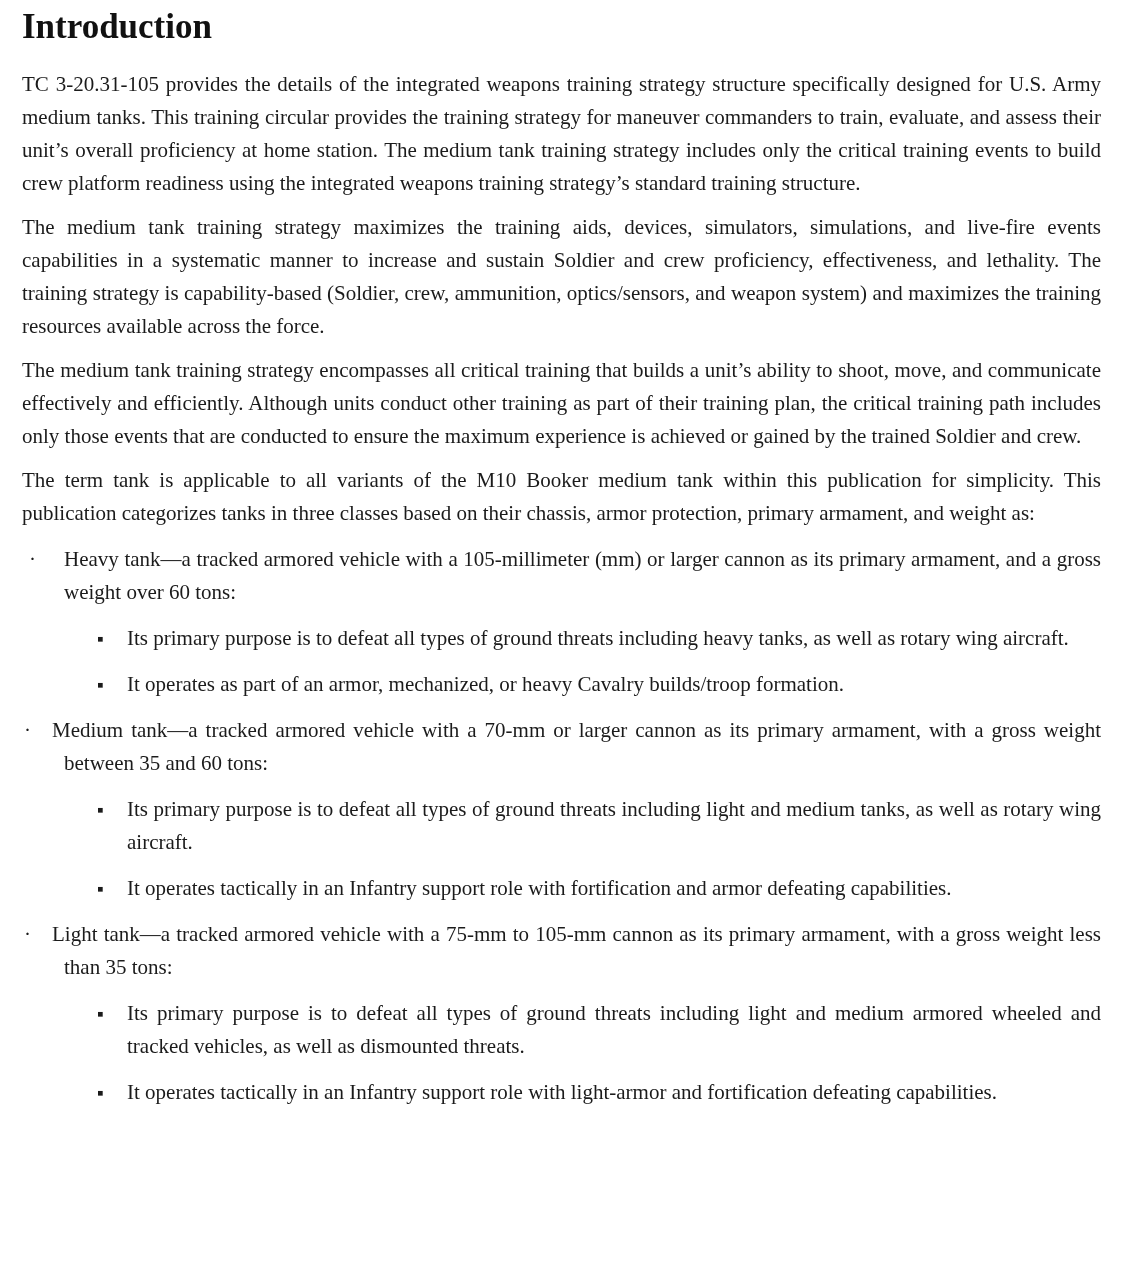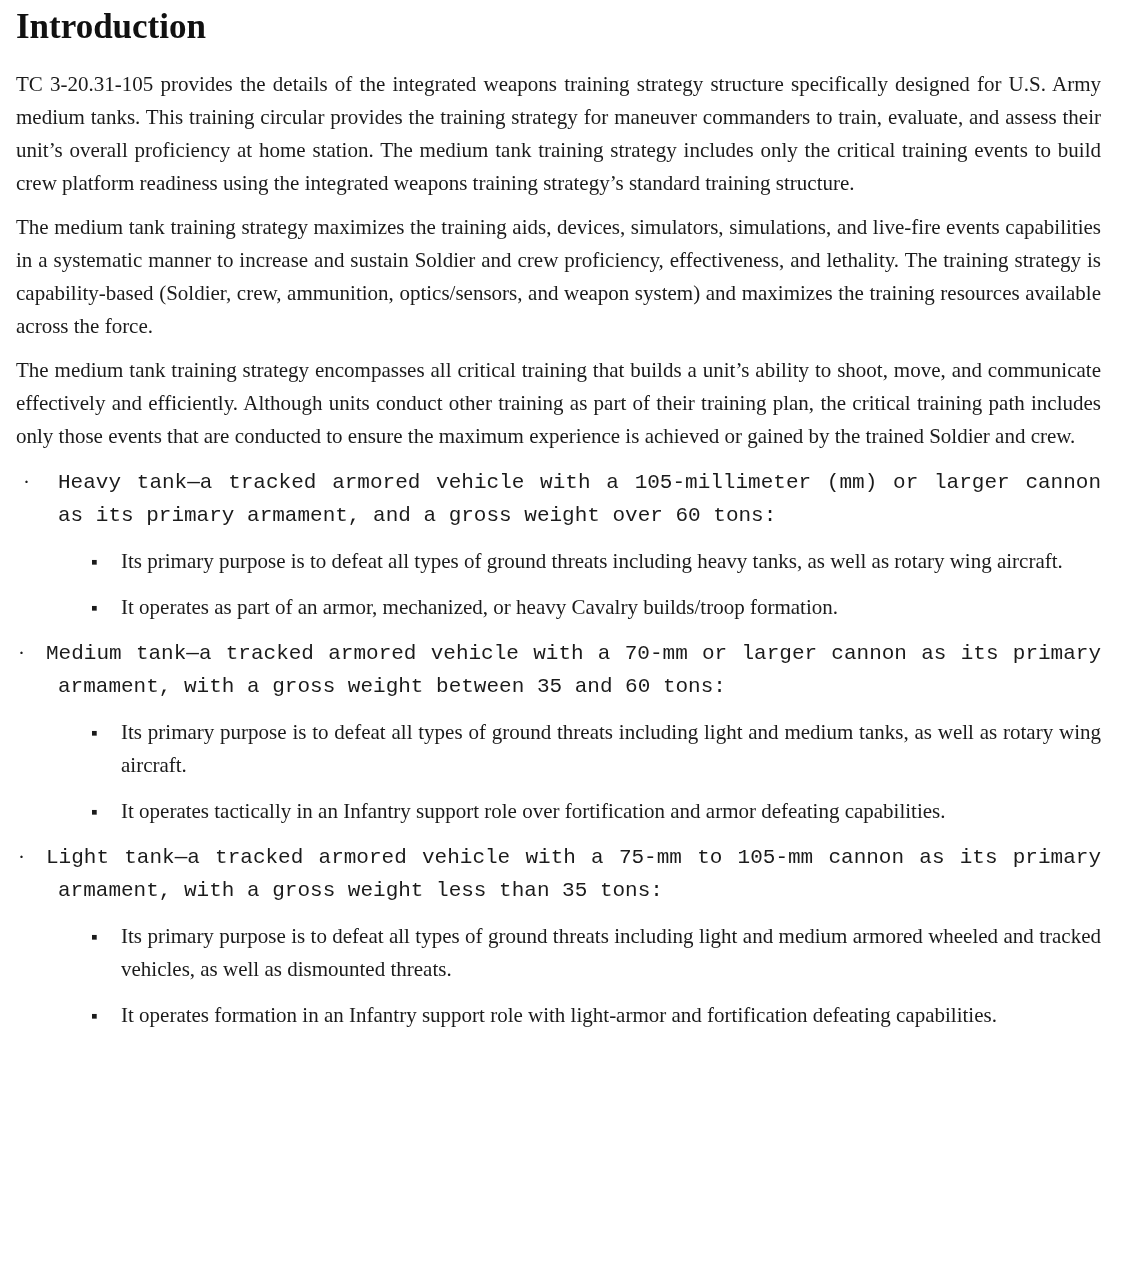--- a/index.html
+++ b/index.html
@@ -6,21 +6,21 @@
     margin: 0;
     padding: 0;
     background: #ffffff;
     color: #1b1b1b;
     font-family: "Liberation Serif", "DejaVu Serif", serif;
   }
   .page {
     width: 1131px;
     height: 1280px;
     box-sizing: border-box;
-    padding: 6px 30px 0 16px;
+    padding: 6px 30px 0 22px;
     background: #ffffff;
     overflow: hidden;
   }
   .page-title {
     font-size: 35px;
     line-height: 1.2;
     font-weight: 700;
     margin: 0 0 20px 0;
     color: #111111;
   }
@@ -44,38 +44,38 @@
     user-select: none;
   }
   
   .l1 .marker { width: 30px; padding-left: 2px; }
   .l1.first .marker { padding-left: 7px; }
   .l1 .litext {
     flex: 1 1 auto;
     text-align: justify;
     padding-left: 12px;
     text-indent: -12px; 
-    font-family: Liberation Mono, monospace;
   }
   .l1.first .litext { text-indent: 0; } 
   
   .l2 { margin-left: 73px; }
   .l2 .marker { width: 32px; padding-left: 2px; font-size: 19px; }
   .l2 .litext { flex: 1 1 auto; text-align: justify; }
 </style>
 </head>
 <body>
 
 <div class="page">
 
   <h1 class="page-title">Introduction</h1>
 
   <p class="para">TC 3-20.31-105 provides the details of the integrated weapons training strategy structure specifically designed for U.S. Army medium tanks. This training circular provides the training strategy for maneuver commanders to train, evaluate, and assess their unit’s overall proficiency at home station. The medium tank training strategy includes only the critical training events to build crew platform readiness using the integrated weapons training strategy’s standard training structure.</p>
   <p class="para">The medium tank training strategy maximizes the training aids, devices, simulators, simulations, and live-fire events capabilities in a systematic manner to increase and sustain Soldier and crew proficiency, effectiveness, and lethality. The training strategy is capability-based (Soldier, crew, ammunition, optics/sensors, and weapon system) and maximizes the training resources available across the force.</p>
   <p class="para">The medium tank training strategy encompasses all critical training that builds a unit’s ability to shoot, move, and communicate effectively and efficiently. Although units conduct other training as part of their training plan, the critical training path includes only those events that are conducted to ensure the maximum experience is achieved or gained by the trained Soldier and crew.</p>
+  <p class="para">The term tank is applicable to all variants of the M10 Booker medium tank within this publication for simplicity. This publication categorizes tanks in three classes based on their chassis, armor protection, primary armament, and weight as:</p>
 
   <div class="blist">
 
     <div class="li l1 first">
       <span class="marker">·</span>
       <div class="litext">Heavy tank—a tracked armored vehicle with a 105-millimeter (mm) or larger cannon as its primary armament, and a gross weight over 60 tons:</div>
     </div>
     <div class="li l2">
       <span class="marker">▪</span>
       <div class="litext">Its primary purpose is to defeat all types of ground threats including heavy tanks, as well as rotary wing aircraft.</div>
@@ -88,31 +88,31 @@
     <div class="li l1">
       <span class="marker">·</span>
       <div class="litext">Medium tank—a tracked armored vehicle with a 70-mm or larger cannon as its primary armament, with a gross weight between 35 and 60 tons:</div>
     </div>
     <div class="li l2">
       <span class="marker">▪</span>
       <div class="litext">Its primary purpose is to defeat all types of ground threats including light and medium tanks, as well as rotary wing aircraft.</div>
     </div>
     <div class="li l2">
       <span class="marker">▪</span>
-      <div class="litext">It operates tactically in an Infantry support role over fortification and armor defeating capabilities.</div>
+      <div class="litext">It operates tactically in an Infantry support role with fortification and armor defeating capabilities.</div>
     </div>
 
     <div class="li l1">
       <span class="marker">·</span>
       <div class="litext">Light tank—a tracked armored vehicle with a 75-mm to 105-mm cannon as its primary armament, with a gross weight less than 35 tons:</div>
     </div>
     <div class="li l2">
       <span class="marker">▪</span>
       <div class="litext">Its primary purpose is to defeat all types of ground threats including light and medium armored wheeled and tracked vehicles, as well as dismounted threats.</div>
     </div>
     <div class="li l2">
       <span class="marker">▪</span>
-      <div class="litext">It operates formation in an Infantry support role with light-armor and fortification defeating capabilities.</div>
+      <div class="litext">It operates tactically in an Infantry support role with light-armor and fortification defeating capabilities.</div>
     </div>
 
   </div>
 
 </div>
 
 </body></html>

